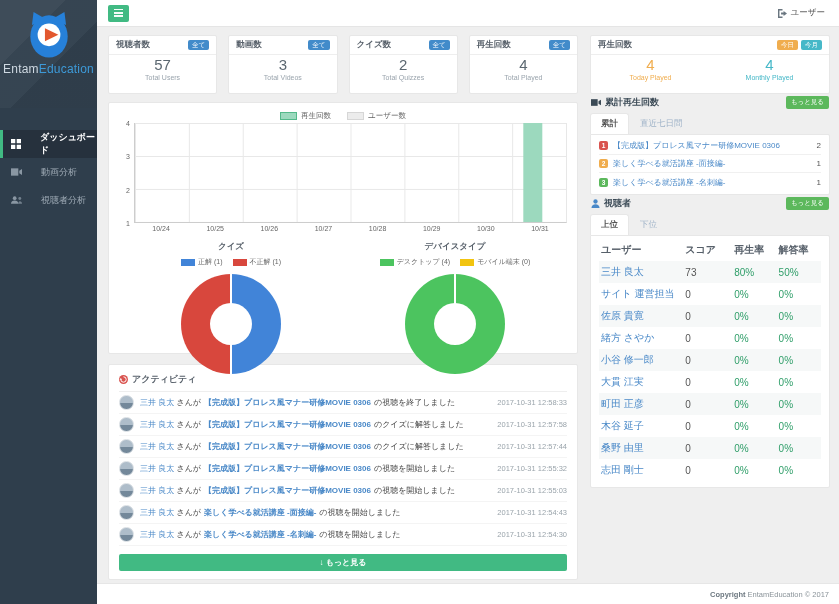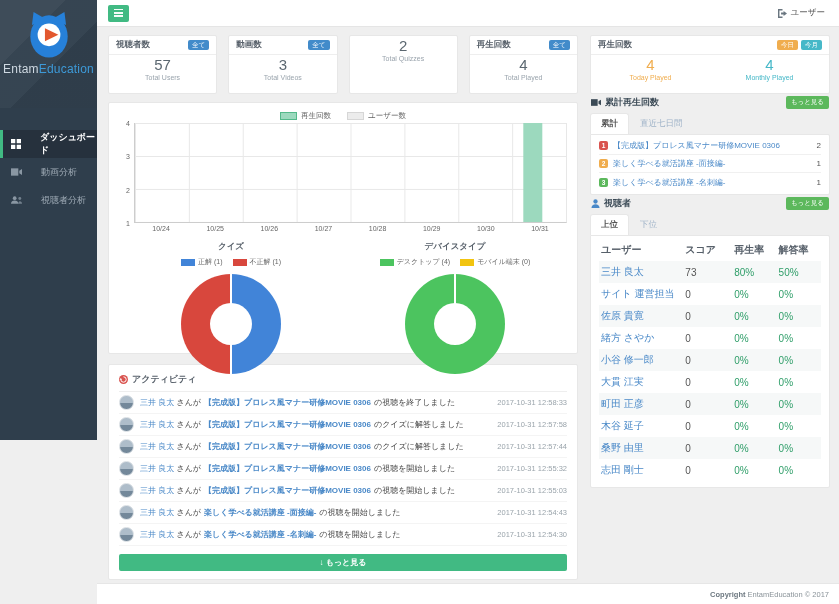--- a/index.html
+++ b/index.html
@@ -1,21 +1,21 @@
 <!DOCTYPE html>
 <html><head>
 <meta charset="utf-8">
 <style>
   * { box-sizing: border-box; }
   html,body { width:839px; height:604px; margin:0; overflow:hidden;
     font-family:"Liberation Sans","DejaVu Sans",sans-serif; background:#efefef; }
   .app { position:relative; width:839px; height:604px; }
 
   
-  .sidebar { position:absolute; left:0; top:0; width:97px; height:440px; background:#2f3e4c; z-index:5; }
+  .sidebar { position:absolute; left:0; top:0; width:97px; height:604px; background:#2f3e4c; z-index:5; }
   .logo-block { height:108px; position:relative; overflow:hidden; text-align:center;
     background: linear-gradient(135deg, rgba(255,255,255,.06) 0 32%, rgba(255,255,255,.02) 32% 58%, rgba(0,0,0,.06) 58%), #32414f; }
   .logo-block svg { margin-top:8px; }
   .brand { font-size:12px; letter-spacing:.2px; margin-top:-2px; }
   .brand .b1 { color:#cfd9e2; } .brand .b2 { color:#3d9ad8; }
   .nav { margin-top:22px; }
   .nav-item { display:flex; align-items:center; gap:19px; height:28px; padding-left:8px;
     color:#9fabb6; font-size:9px; cursor:pointer; border-left:3px solid transparent; }
   .nav-item svg { flex:0 0 auto; fill:#8a97a3; }
   .nav-item.active { background:#26313d; color:#fff; border-left-color:#41ba83; font-weight:bold; }
@@ -213,20 +213,24 @@
                 <span class="card-title">動画数</span>
                 <span class="mini-badge" style="background: rgb(66, 139, 202);">全て</span>
               </div>
               <div class="card-body">
                 <div class="big-num">3</div>
                 <div class="big-cap">Total Videos</div>
               </div>
             </div>
 
             <div class="panel stat-card">
+              <div class="card-head">
+                <span class="card-title">クイズ数</span>
+                <span class="mini-badge" style="background: rgb(66, 139, 202);">全て</span>
+              </div>
               <div class="card-body">
                 <div class="big-num">2</div>
                 <div class="big-cap">Total Quizzes</div>
               </div>
             </div>
 
             <div class="panel stat-card">
               <div class="card-head">
                 <span class="card-title">再生回数</span>
                 <span class="mini-badge" style="background: rgb(66, 139, 202);">全て</span>

